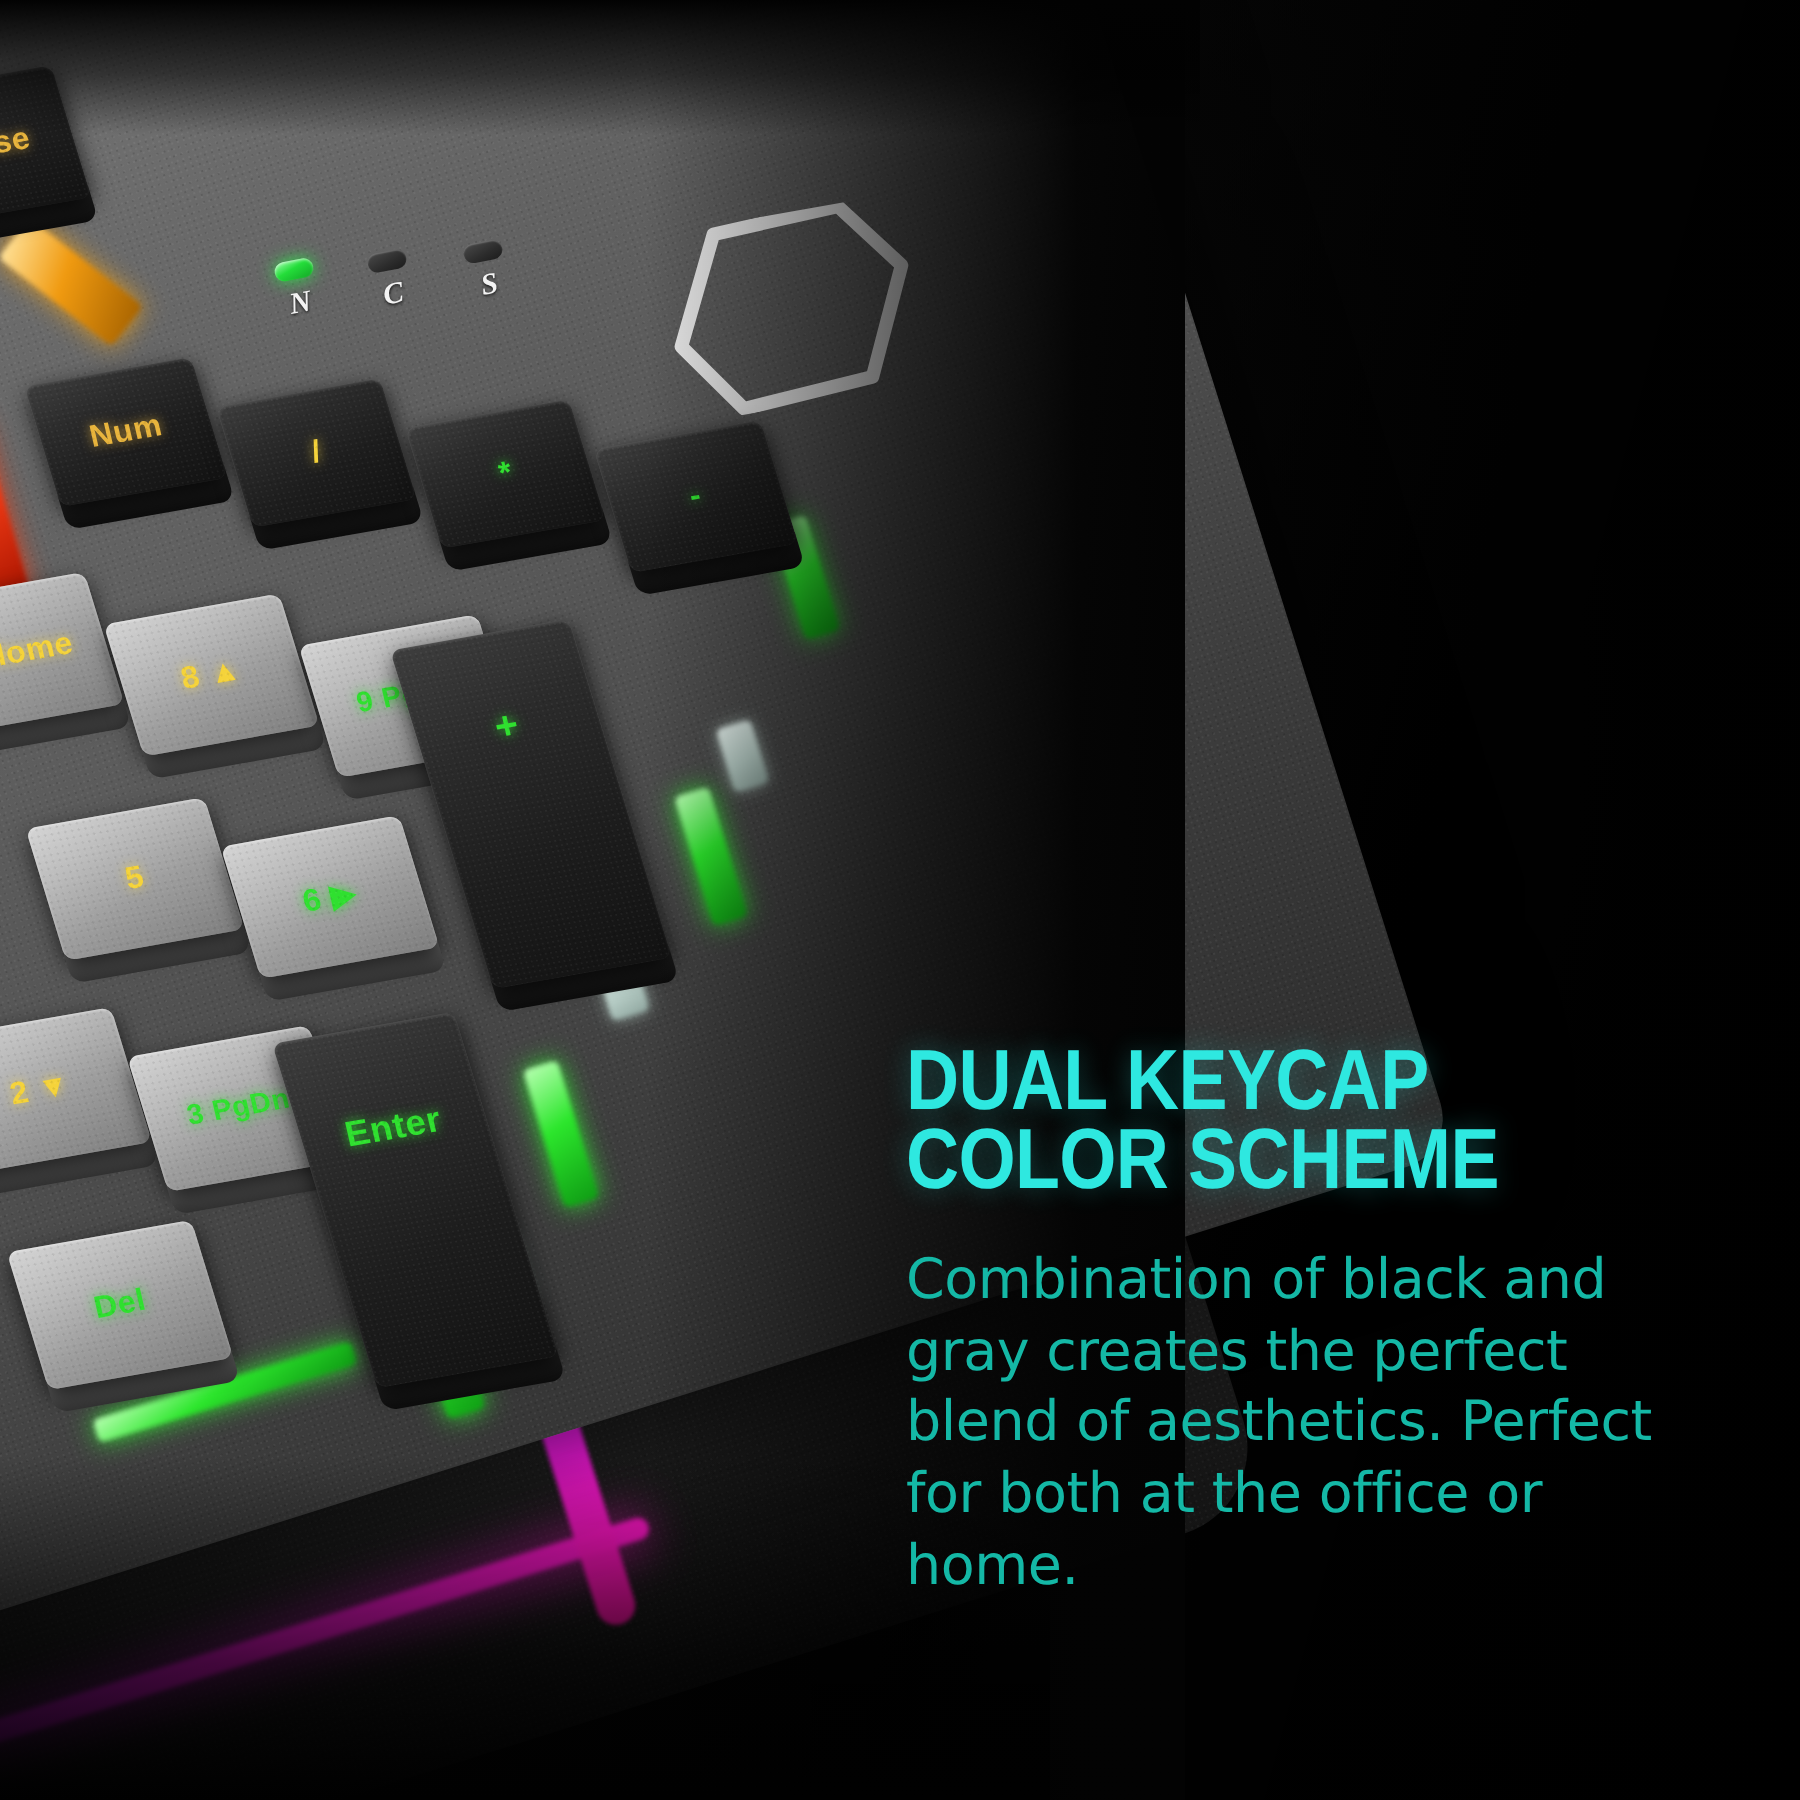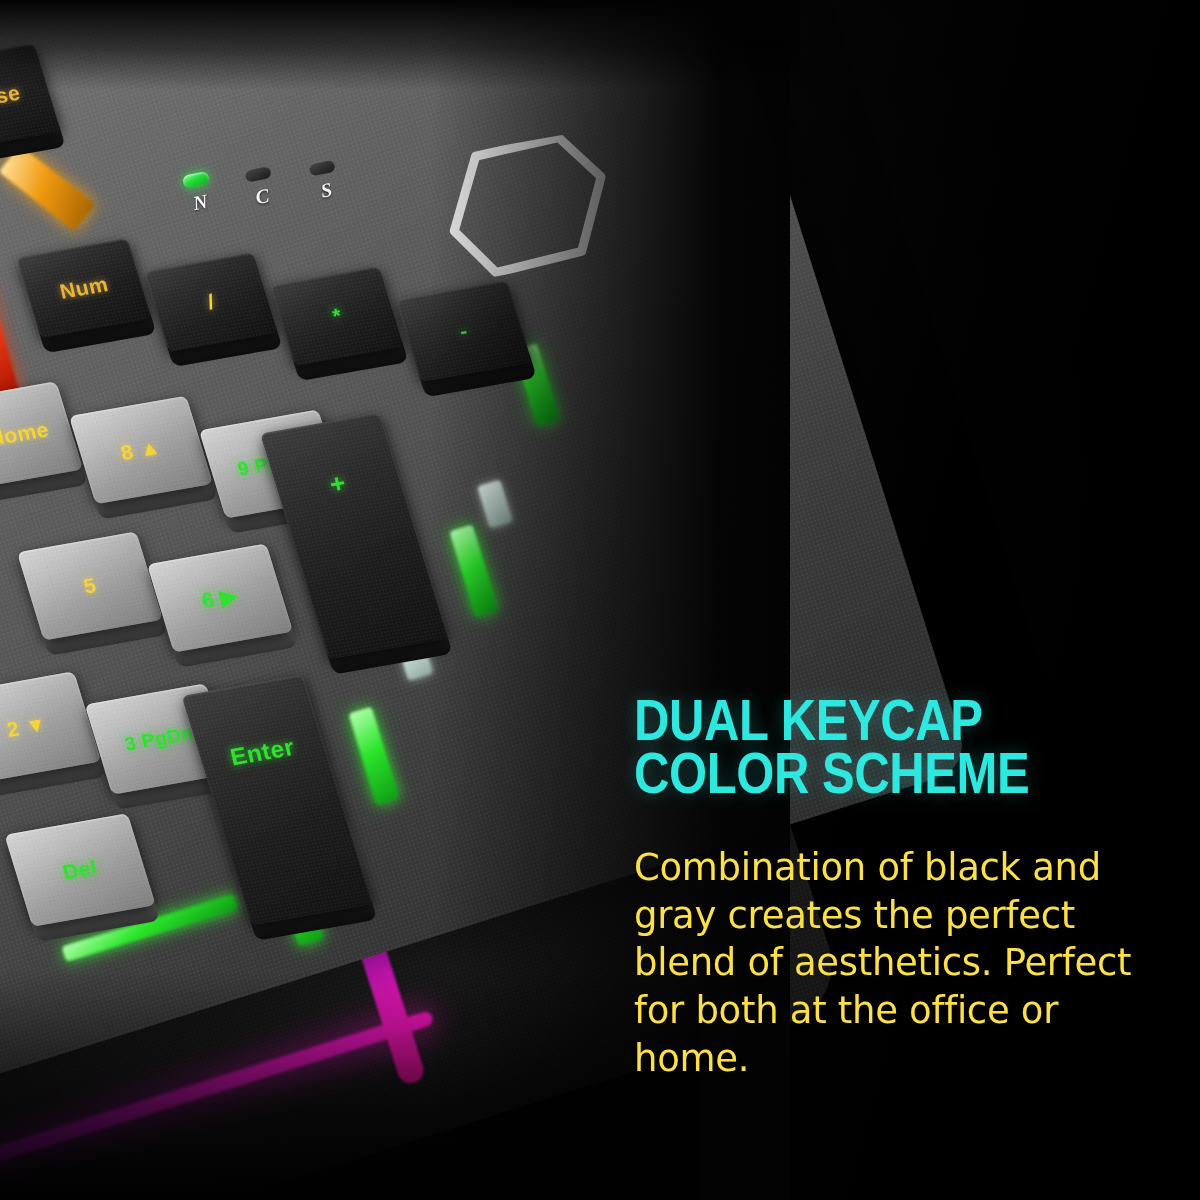--- a/index.html
+++ b/index.html
@@ -275,40 +275,40 @@
     filter: blur(1.6px);
   }
   .sw-green { background: linear-gradient(160deg, #b6ffb0, #2ce62c 45%, #0f9c14); box-shadow: 0 0 16px rgba(45,230,45,0.95); }
   .sw-red   { background: linear-gradient(160deg, #ffb4a0, #f03a14 45%, #a81400); box-shadow: 0 0 16px rgba(240,60,20,0.9); }
   .sw-amber { background: linear-gradient(160deg, #ffe29a, #f09a10 45%, #a86400); box-shadow: 0 0 16px rgba(240,160,20,0.9); }
   .sw-white { background: linear-gradient(160deg, #e7f3ef, #b9cfc8 55%, #8ea59e); box-shadow: 0 0 10px rgba(200,230,220,0.6); }
 
   
   .copy {
     position: absolute;
-    left: 634px;
+    left: 604px;
     top: 694px;
     width: 540px;
   }
   .headline {
     color: #2ee8e0;
     font-family: "Liberation Sans Narrow", "Liberation Sans", sans-serif;
     font-weight: bold;
     font-size: 57px;
     line-height: 0.93;
     letter-spacing: -0.5px;
     transform: scaleX(0.86);
     transform-origin: left top;
     text-transform: uppercase;
     white-space: pre-line;
     text-shadow: 0 0 18px rgba(46,232,224,0.3);
   }
   .subcopy {
-    margin-top: 44px;
-    color: #fde047;
+    margin-top: 29px;
+    color: #14b8a6;
     font-family: "DejaVu Sans", sans-serif;
     font-size: 37px;
     line-height: 1.29;
     letter-spacing: -0.3px;
     width: 520px;
   }
 
   
   .fade-right {
     position: absolute;

